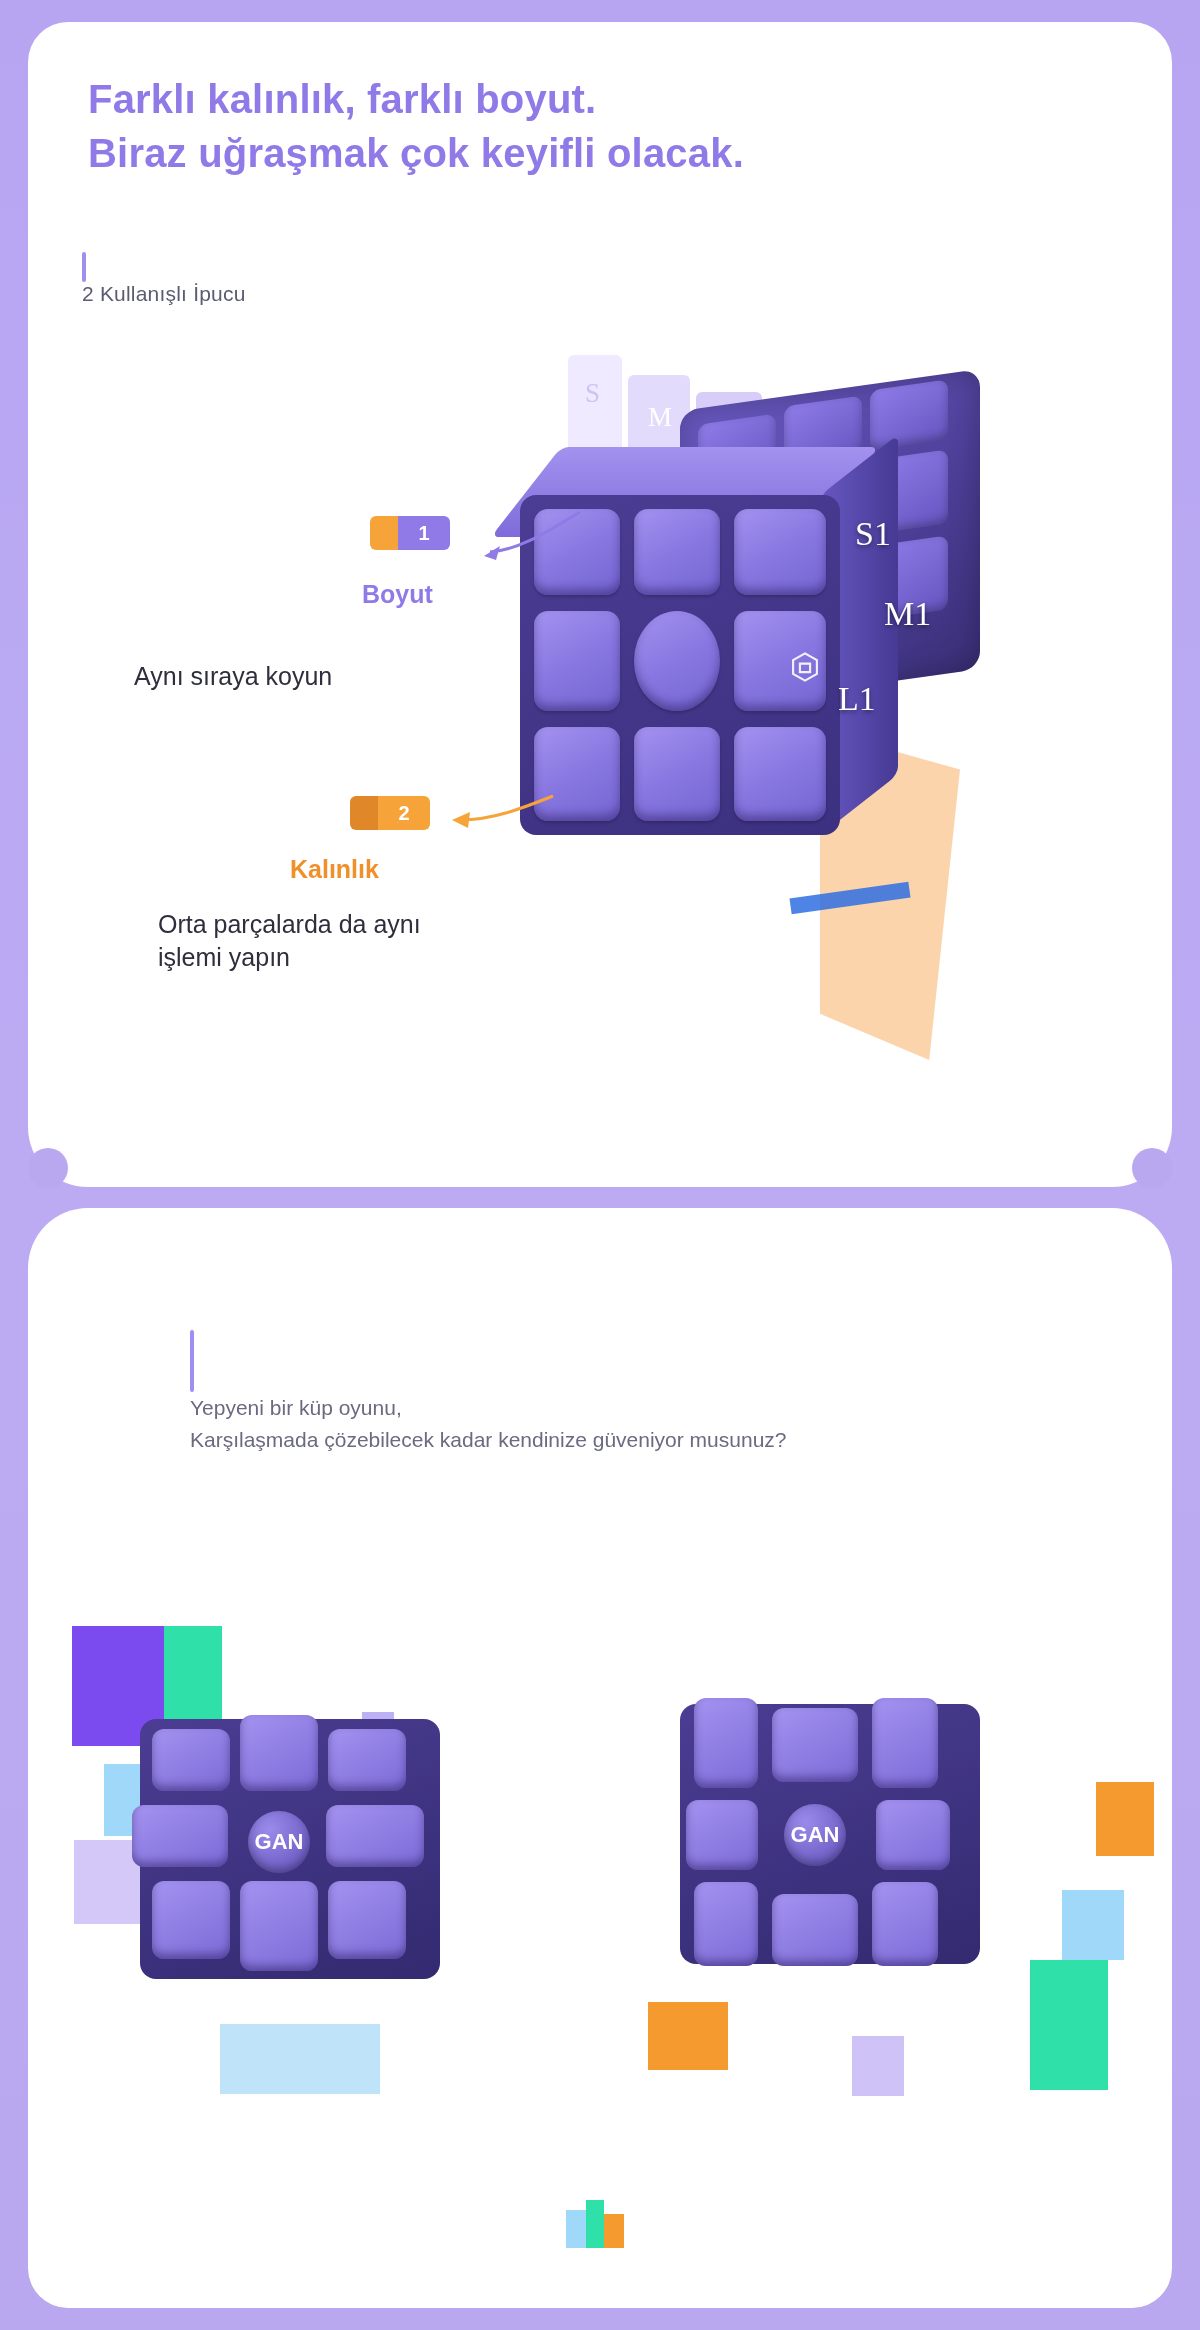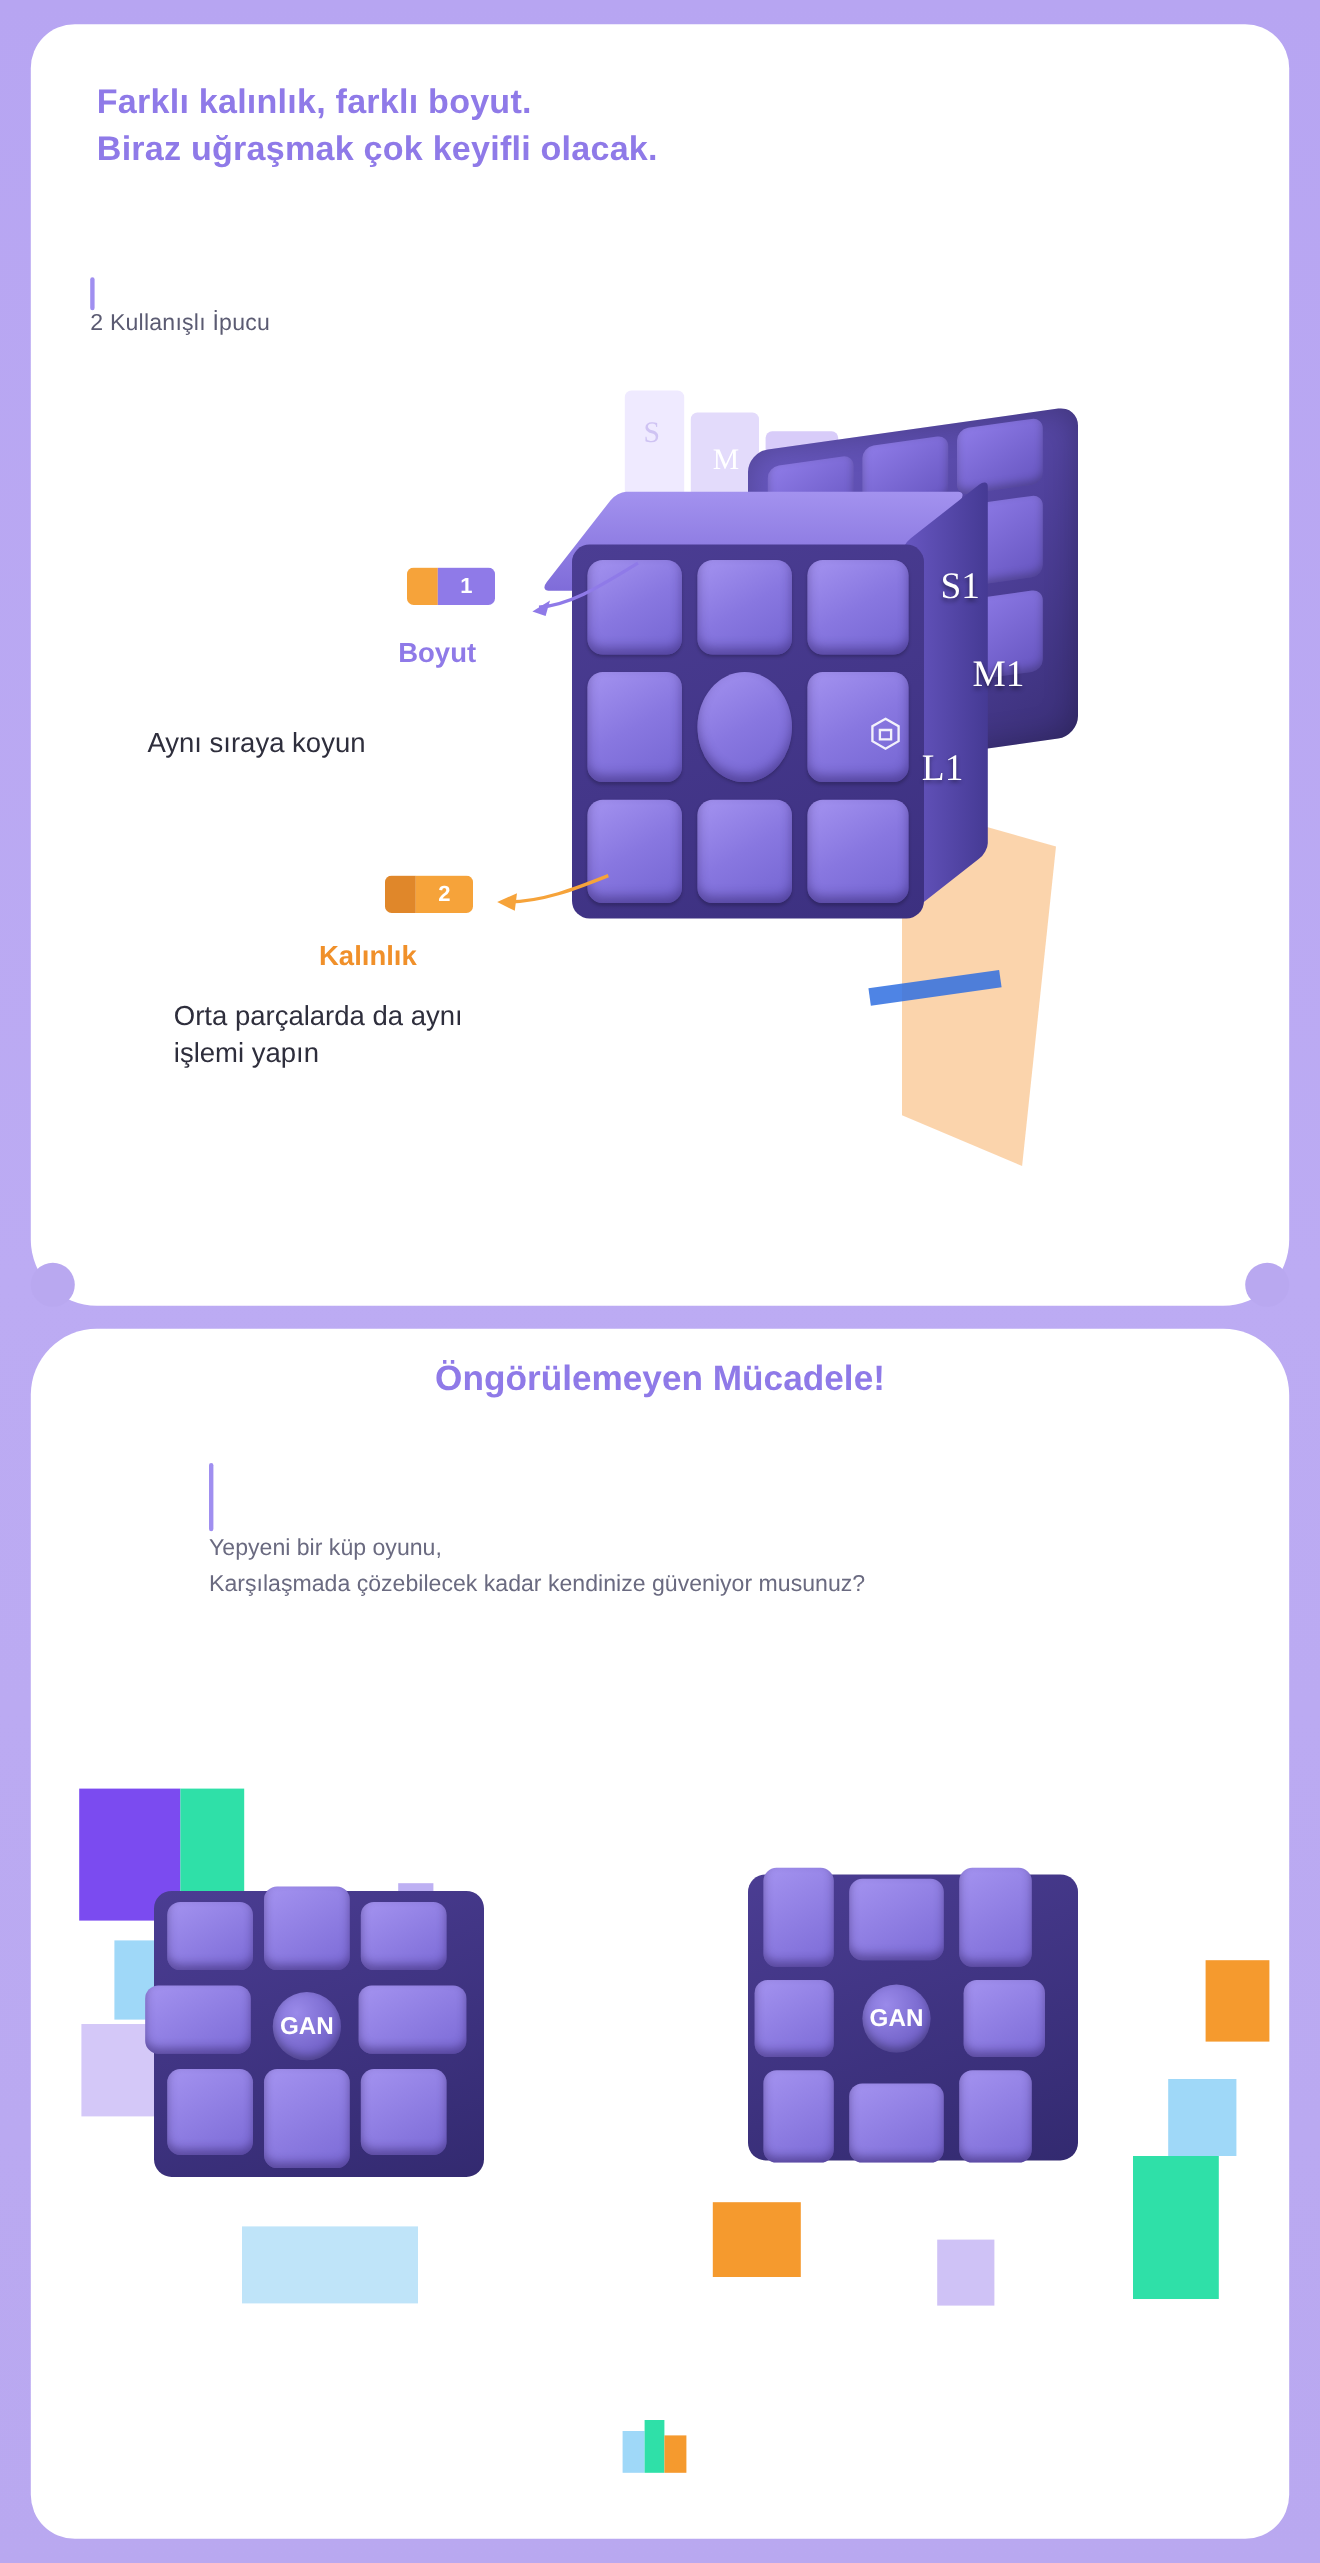--- a/index.html
+++ b/index.html
@@ -52,21 +52,21 @@
     background: #b9a8f0;
     border-radius: 50%;
   }
 
   
   #headline {
     position: absolute;
     left: 88px;
     top: 72px;
     width: 960px;
-    font-size: 31px;
+    font-size: 40px;
     font-weight: bold;
     line-height: 1.35;
     color: #8f7ae8;
     letter-spacing: 0.2px;
   }
   #headline .l2 { display: block; }
 
   
   #subtitle-wrap {
     position: absolute;
@@ -426,21 +426,20 @@
     <path d="M4 30 L22 22 L20 38 Z" fill="#f6a33a"></path>
   </svg>
 
   <div class="notch-row" id="notch-top">
     <div class="notch"></div>
     <div class="notch"></div>
   </div>
 
   <div class="card" id="card-bottom"></div>
 
-  <div id="challenge-title">Öngörülemeyen Mücadele!</div>
 
   <div id="challenge-sub-wrap">
     <div id="challenge-bar"></div>
     <div id="challenge-sub">
       <div>Yepyeni bir küp oyunu,</div>
       <div>Karşılaşmada çözebilecek kadar kendinize güveniyor musunuz?</div>
     </div>
   </div>
 
   <div id="bottom-scene">

